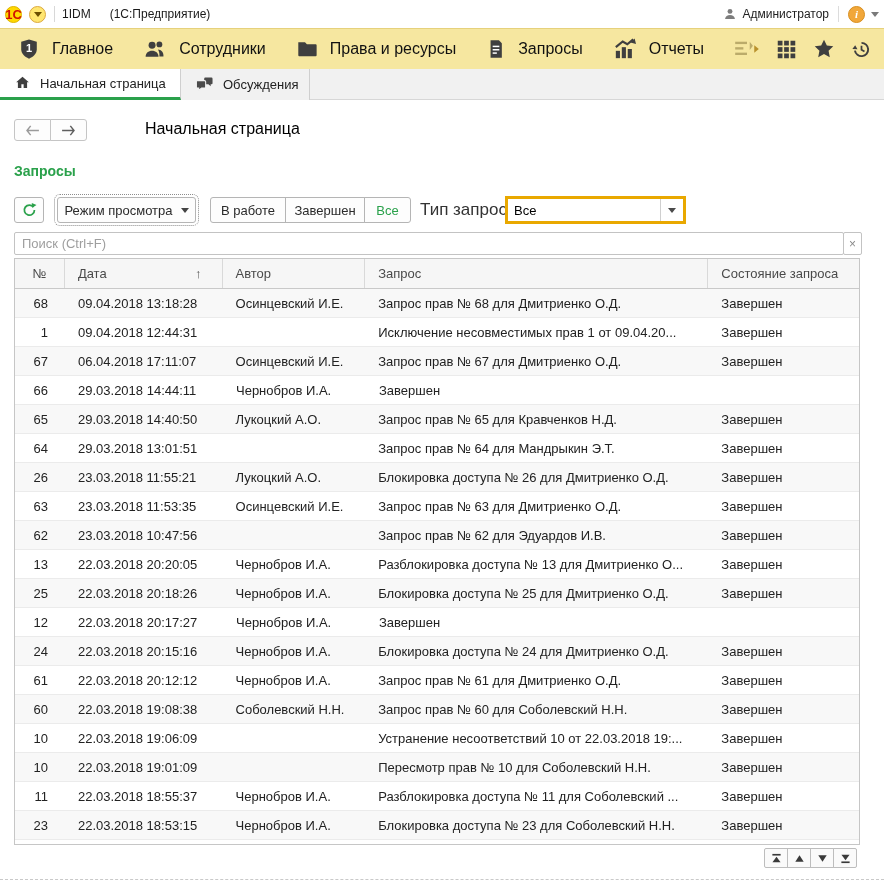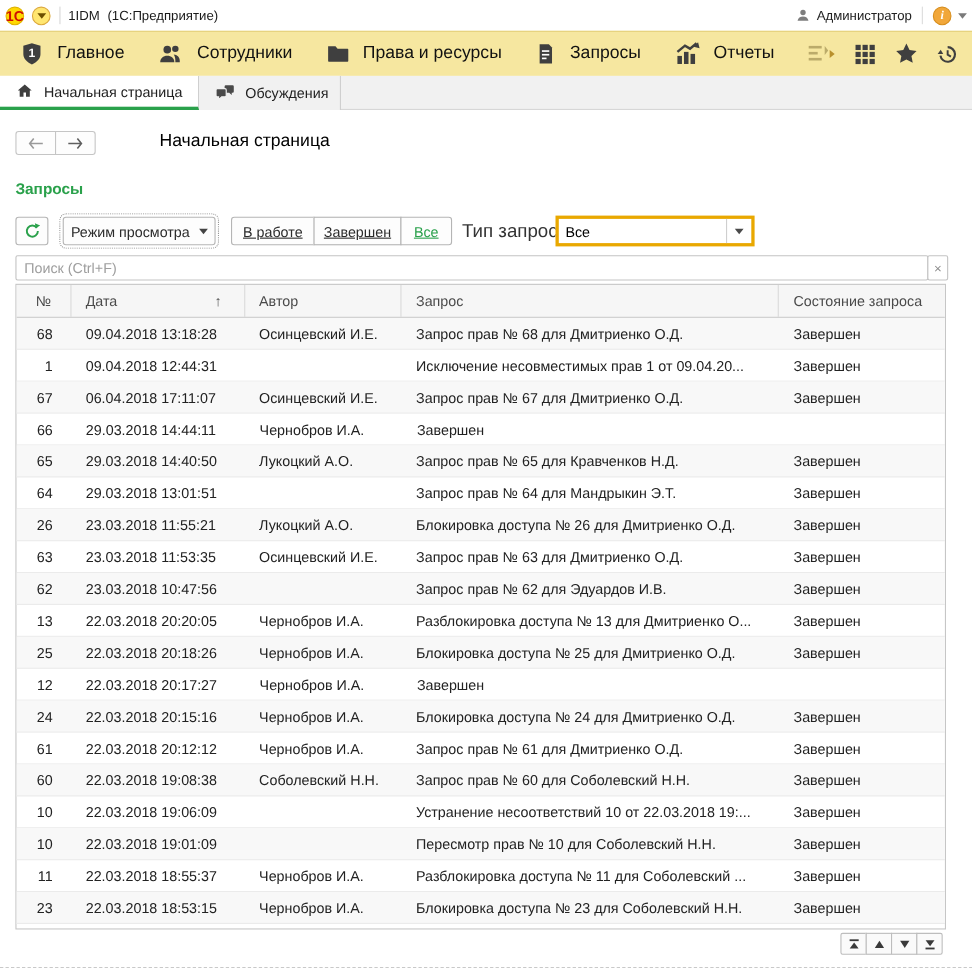--- a/index.html
+++ b/index.html
@@ -4,21 +4,21 @@
 <style>
 *{margin:0;padding:0;box-sizing:border-box;}
 html,body{width:884px;height:884px;background:#fff;font-family:"Liberation Sans",sans-serif;overflow:hidden;position:relative;color:#1c1c1c;}
 
 .titlebar{position:absolute;left:0;top:0;width:884px;height:28px;background:#fff;display:flex;align-items:center;}
 .logo-circle{width:17px;height:17px;border-radius:50%;background:#ffd800;border:1px solid #e0b400;color:#d01000;font-size:13px;font-weight:bold;display:flex;align-items:center;justify-content:center;margin-left:5px;flex:none;}
 .chev-circle{width:17px;height:17px;border-radius:50%;background:#ffe670;border:1px solid #dca93f;display:flex;align-items:center;justify-content:center;margin-left:7px;flex:none;}
 .chev-circle .cc{width:0;height:0;border-left:4px solid transparent;border-right:4px solid transparent;border-top:5px solid #6b4e00;margin-top:1px;}
 .tb-sep{width:1px;height:16px;background:#d8d8d8;margin:0 7px 0 8px;}
 .app-title{font-size:12px;color:#1a1a1a;white-space:nowrap;}
-.app-title .sfx{margin-left:7px;}
+.app-title .sfx{margin-left:19px;}
 .tb-right{margin-left:auto;display:flex;align-items:center;margin-right:5px;}
 .user-label{font-size:12px;color:#222;margin-left:5px;}
 .tb-sep2{width:1px;height:16px;background:#dcdcdc;margin:0 9px;}
 .info-circle{width:17px;height:17px;border-radius:50%;background:#f1a73a;border:1px solid #d88f1f;color:#fff;font-size:11px;font-family:"Liberation Serif",serif;font-style:italic;font-weight:bold;display:flex;align-items:center;justify-content:center;}
 .tb-caret{margin-left:6px;width:0;height:0;border-left:4px solid transparent;border-right:4px solid transparent;border-top:5px solid #7a7a7a;}
 
 .menubar{position:absolute;left:0;top:28px;width:884px;height:41px;background:#f6e7a0;border-top:1px solid #e6d17c;display:flex;align-items:center;padding:0 12px 0 18px;}
 .menu-item{display:flex;align-items:center;margin-right:30px;cursor:default;white-space:nowrap;flex:none;}
 .menu-item .mi-icon{margin-right:12px;display:flex;}
 .menu-item .mi-label{font-size:16px;color:#111;}
@@ -36,21 +36,21 @@
 .navbtn.back{border-radius:3px 0 0 3px;}
 .navbtn.fwd{border-radius:0 3px 3px 0;margin-left:-1px;}
 .page-title{position:absolute;left:145px;top:120px;font-size:16px;color:#000;}
 .section-title{position:absolute;left:14px;top:163px;font-size:14px;font-weight:bold;color:#2aa14b;}
 
 .btn{background:#fdfdfd;border:1px solid #b5b5b5;border-radius:3px;font-size:13px;color:#2b2b2b;display:flex;align-items:center;justify-content:center;}
 .refresh-btn{position:absolute;left:14px;top:197px;width:30px;height:26px;}
 .viewmode-btn{position:absolute;left:57px;top:197px;width:139px;height:26px;outline:1px dotted #8c8c8c;outline-offset:2px;}
 .viewmode-btn .vm-caret{margin-left:8px;width:0;height:0;border-left:4px solid transparent;border-right:4px solid transparent;border-top:5px solid #444;}
 .seg{position:absolute;left:210px;top:197px;display:flex;}
-.seg .btn{border-radius:0;position:relative;text-decoration:underline;}
+.seg .btn{border-radius:0;position:relative;}
 .seg .btn:first-child{border-radius:3px 0 0 3px;}
 .seg .btn:last-child{border-radius:0 3px 3px 0;}
 .seg .btn + .btn{margin-left:-1px;}
 .seg-b1{width:76px;height:26px;}
 .seg-b2{width:80px;height:26px;}
 .seg-b3{width:47px;height:26px;color:#2aa14b !important;}
 .type-label{position:absolute;left:420px;top:197px;height:26px;display:flex;align-items:center;font-size:17px;color:#333;}
 .combo{position:absolute;left:505px;top:196px;width:181px;height:28px;border:3px solid #e9a800;background:#fff;display:flex;align-items:stretch;}
 .combo .c-val{flex:1;display:flex;align-items:center;padding-left:6px;font-size:13px;color:#000;}
 .combo .c-btn{width:23px;border-left:1px solid #cfcfcf;display:flex;align-items:center;justify-content:center;}

